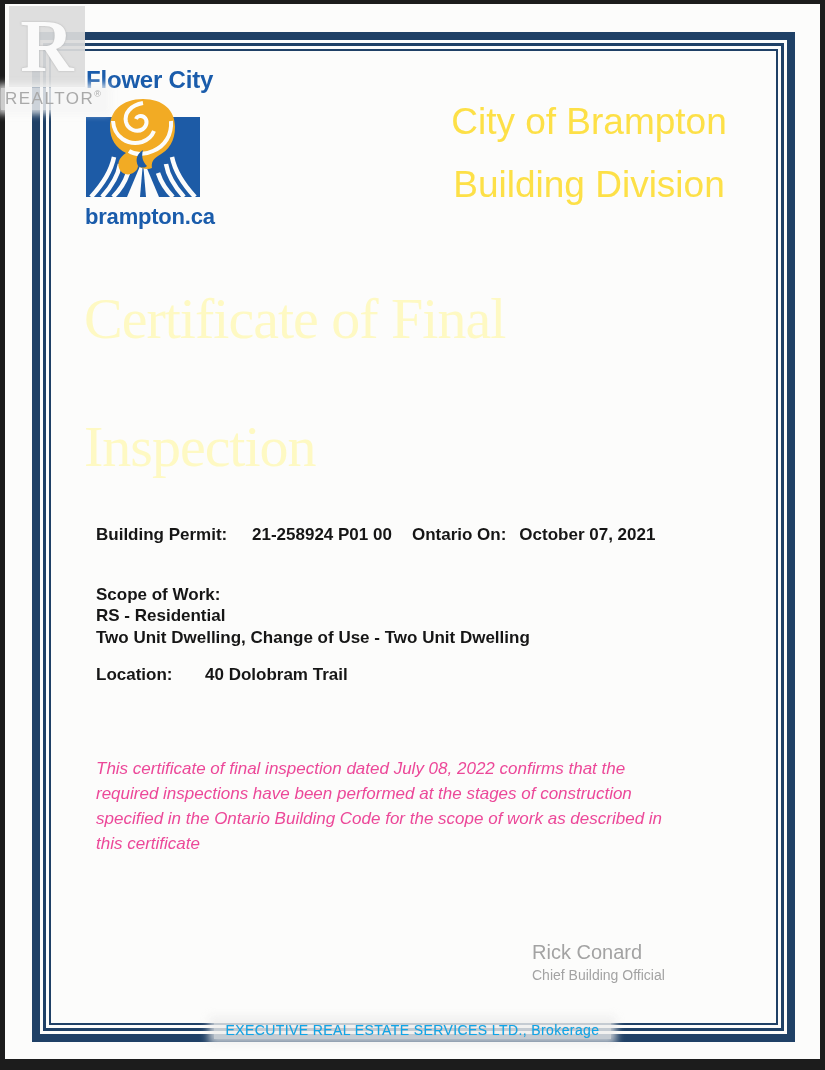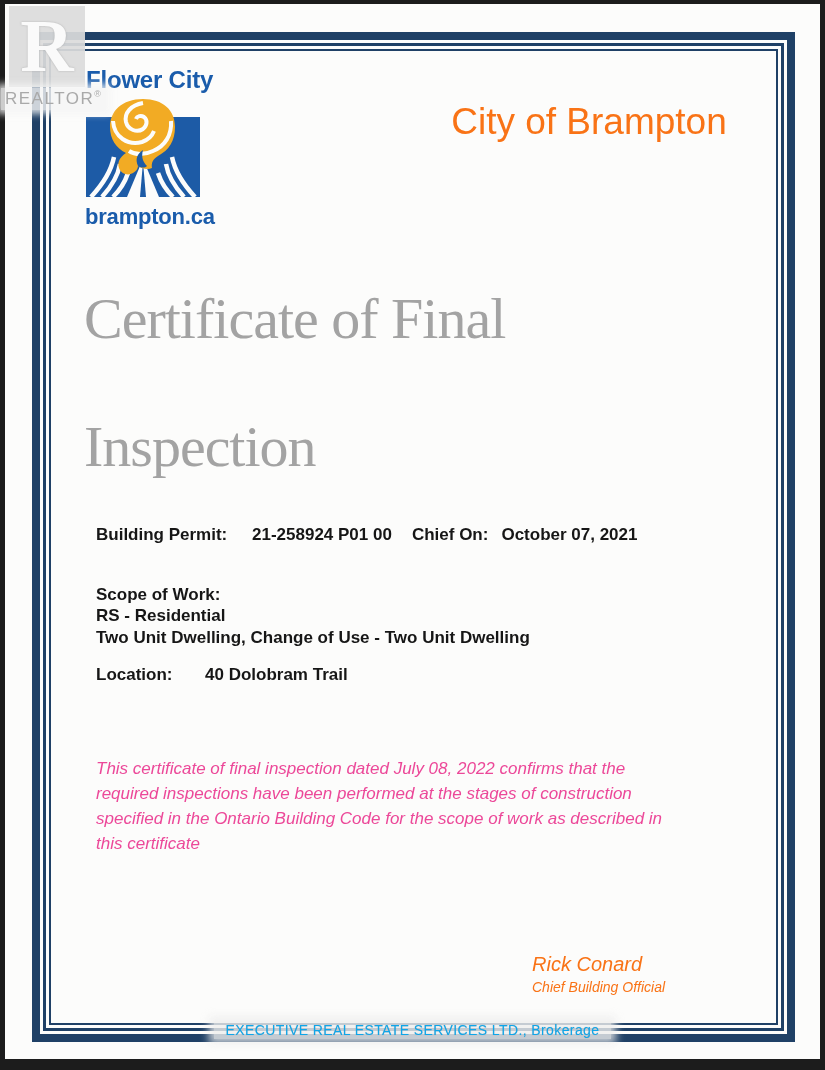--- a/index.html
+++ b/index.html
@@ -14,25 +14,25 @@
   .frame-mid{position:absolute;inset:3px;border:3px solid #1f4066;}
   .frame-inner{position:absolute;inset:3px;border:2px solid #1f4066;}
   .content{position:absolute;inset:0;}
 
   
   .logo-tagline{position:absolute;left:86px;top:66px;font-size:24px;font-weight:bold;color:#1a5cab;letter-spacing:-0.2px;}
   .emblem{position:absolute;left:86px;top:99px;width:114px;height:102px;}
   .logo-site{position:absolute;left:85px;top:204px;font-size:22px;font-weight:bold;color:#1a5cab;letter-spacing:-0.2px;}
 
   
-  .hdr{position:absolute;left:438px;top:101px;width:302px;text-align:center;font-size:37px;color:#f97316;line-height:42px;}
+  .hdr{position:absolute;left:438px;top:101px;width:302px;text-align:center;font-size:37px;color:#fde047;line-height:42px;}
   .hdr .hdr2{margin-top:21px;}
 
   
-  .title{position:absolute;left:84px;top:287px;font-family:"Liberation Serif", serif;font-size:58px;letter-spacing:-1px;color:#a3a3a3;line-height:64px;}
+  .title{position:absolute;left:84px;top:287px;font-family:"Liberation Serif", serif;font-size:58px;letter-spacing:-1px;color:#fef9c3;line-height:64px;}
   .title .t2{margin-top:64px;}
 
   
   .row{position:absolute;left:96px;font-size:17px;font-weight:bold;line-height:21px;color:#161616;}
   .row .lbl{display:inline-block;}
   .permit-row{top:524px;}
   .permit-row .lbl{width:156px;}
   .permit-row .issued-lbl{margin-left:20px;}
   .permit-row .issued-val{margin-left:13px;}
   .scope-row{top:584px;display:flex;flex-direction:column;}
@@ -40,21 +40,21 @@
   .scope-row .val div{line-height:21.5px;}
   .loc-row{top:664px;}
   .loc-row .lbl{width:109px;}
 
   
   .statement{position:absolute;left:96px;top:756px;font-style:italic;font-size:17px;line-height:25px;color:#ec4899;}
 
   
   .date-row{position:absolute;left:103px;top:943px;font-style:italic;font-size:18px;color:#1b1b1b;}
   .date-row .dv{margin-left:12px;}
-  .sig{position:absolute;left:532px;top:941px;font-style:italic;color:#f97316;margin-top:12px;}
+  .sig{position:absolute;left:532px;top:941px;color:#a3a3a3;}
   .sig .name{font-size:20px;}
   .sig .role{font-size:14px;margin-top:3px;}
 
   
   .wm-r-box{position:absolute;left:9px;top:6px;width:76px;height:81px;background:rgba(219,219,219,0.92);
     display:flex;align-items:center;justify-content:center;
     font-family:"Liberation Serif", serif;font-weight:bold;font-size:74px;color:#fafafa;
     text-shadow:0 0 2px rgba(140,140,140,0.6);}
   .wm-r-text{position:absolute;left:1px;top:88px;padding:1px 4px;background:rgba(244,244,244,0.82);
     box-shadow:0 0 7px 4px rgba(244,244,244,0.82);
@@ -102,29 +102,30 @@
           <path d="M27 22 C28 38 42 47 56 43 C62 41 66 37 68 32"></path>
           <path d="M85 22 C86 36 79 47 67 52 C59 56 49 56 43 52"></path>
         </g>
         <path d="M52 67 C49 60 51 55 57 51 C55 58 57 63 61 67 C59 69 55 69 52 67 Z" fill="#1d5ba6"></path>
       </svg>
     </div>
     <div class="logo-site">brampton.ca</div>
 
     <div class="hdr">
       <div class="hdr1">City of Brampton</div>
+      <div class="hdr2">Building Division</div>
     </div>
 
     <div class="title">
       <div class="t1">Certificate of Final</div>
       <div class="t2">Inspection</div>
     </div>
 
     <div class="row permit-row">
-      <span class="lbl">Building Permit:</span><span>21-258924 P01 00</span><span class="issued-lbl">Chief On:</span><span class="issued-val">October 07, 2021</span>
+      <span class="lbl">Building Permit:</span><span>21-258924 P01 00</span><span class="issued-lbl">Ontario On:</span><span class="issued-val">October 07, 2021</span>
     </div>
 
     <div class="row scope-row">
       <span class="lbl">Scope of Work:</span>
       <span class="val">
         <div>RS - Residential</div>
         <div>Two Unit Dwelling, Change of Use - Two Unit Dwelling</div>
       </span>
     </div>
 

